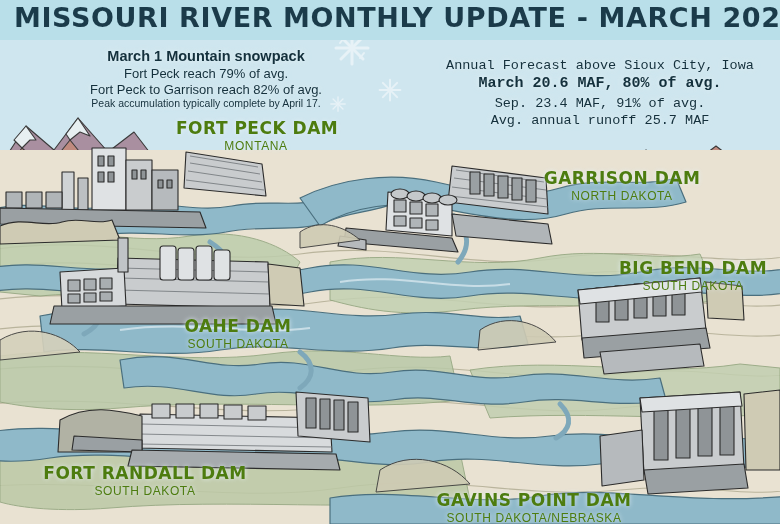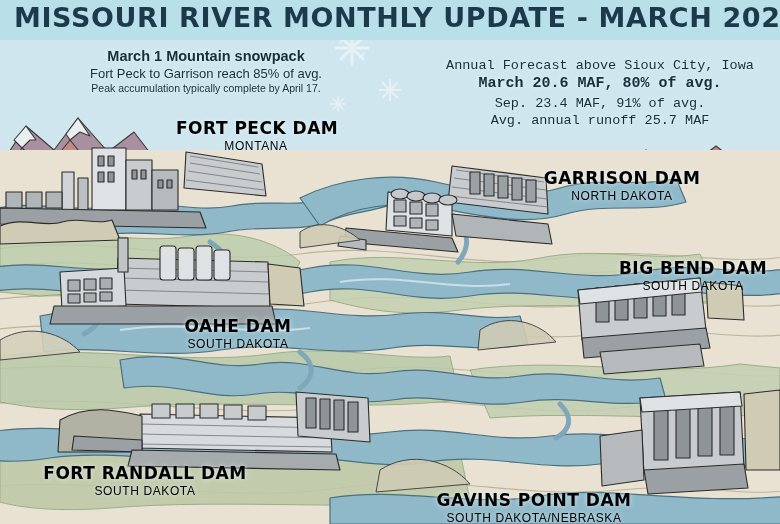--- a/index.html
+++ b/index.html
@@ -56,21 +56,21 @@
 
   .b2 { left: 440px; top: 58px; width: 320px; font-family: Liberation Mono, monospace; }
   .b2 .l1 { font-size: 13.5px; }
   .b2 .l2 { font-size: 15px; font-weight: bold; margin-top: 1px;}
   .b2 .l3 { font-size: 13.5px; margin-top: 2px;}
   .b2 .l4 { font-size: 13.5px; margin-top: 1px;}
 
   .dam-label {
     position: absolute;
     text-align: center;
-    color: #000000;
+    color: #4d7c0f;
   }
   .dam-label .name {
     font-family: "DejaVu Sans", sans-serif;
     font-weight: bold;
     font-size: 17px;
     letter-spacing: 0.5px;
     white-space: nowrap;
     text-shadow: 0 0 5px rgba(230,242,247,0.9);
   }
   .dam-label .state {
@@ -379,21 +379,22 @@
       </g>
 
     </g>
   </svg>
 
   <div class="title-bar"></div>
   <div class="title-text">MISSOURI RIVER MONTHLY UPDATE - MARCH 2026</div>
 
   <div class="txtblock b1">
     <div class="l1">March 1 Mountain snowpack</div>
-    <div class="l3">Fort Peck to Garrison reach 85% of avg.</div>
+    <div class="l2">Fort Peck reach 79% of avg.</div>
+    <div class="l3">Fort Peck to Garrison reach 82% of avg.</div>
     <div class="l4">Peak accumulation typically complete by April 17.</div>
   </div>
 
   <div class="txtblock b2">
     <div class="l1">Annual Forecast above Sioux City, Iowa</div>
     <div class="l2">March 20.6 MAF, 80% of avg.</div>
     <div class="l3">Sep. 23.4 MAF, 91% of avg.</div>
     <div class="l4">Avg. annual runoff 25.7 MAF</div>
   </div>
 

